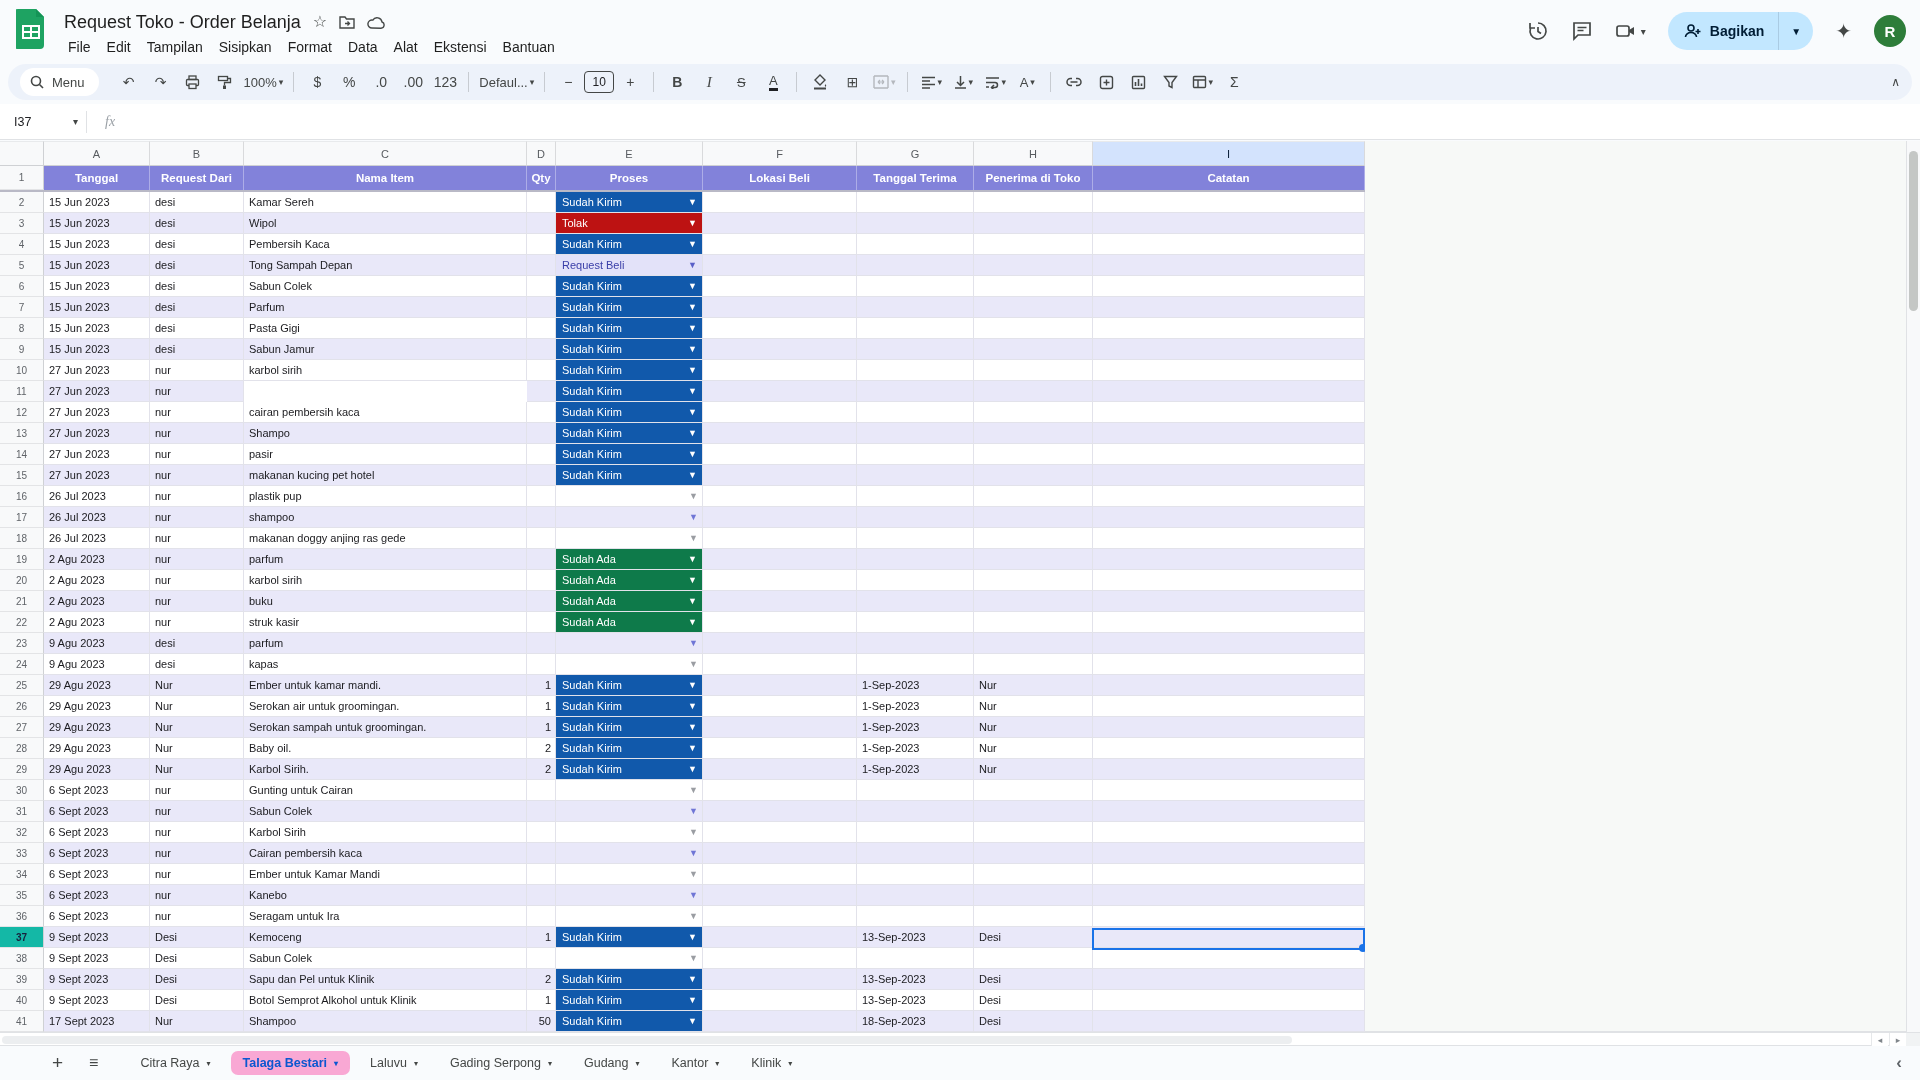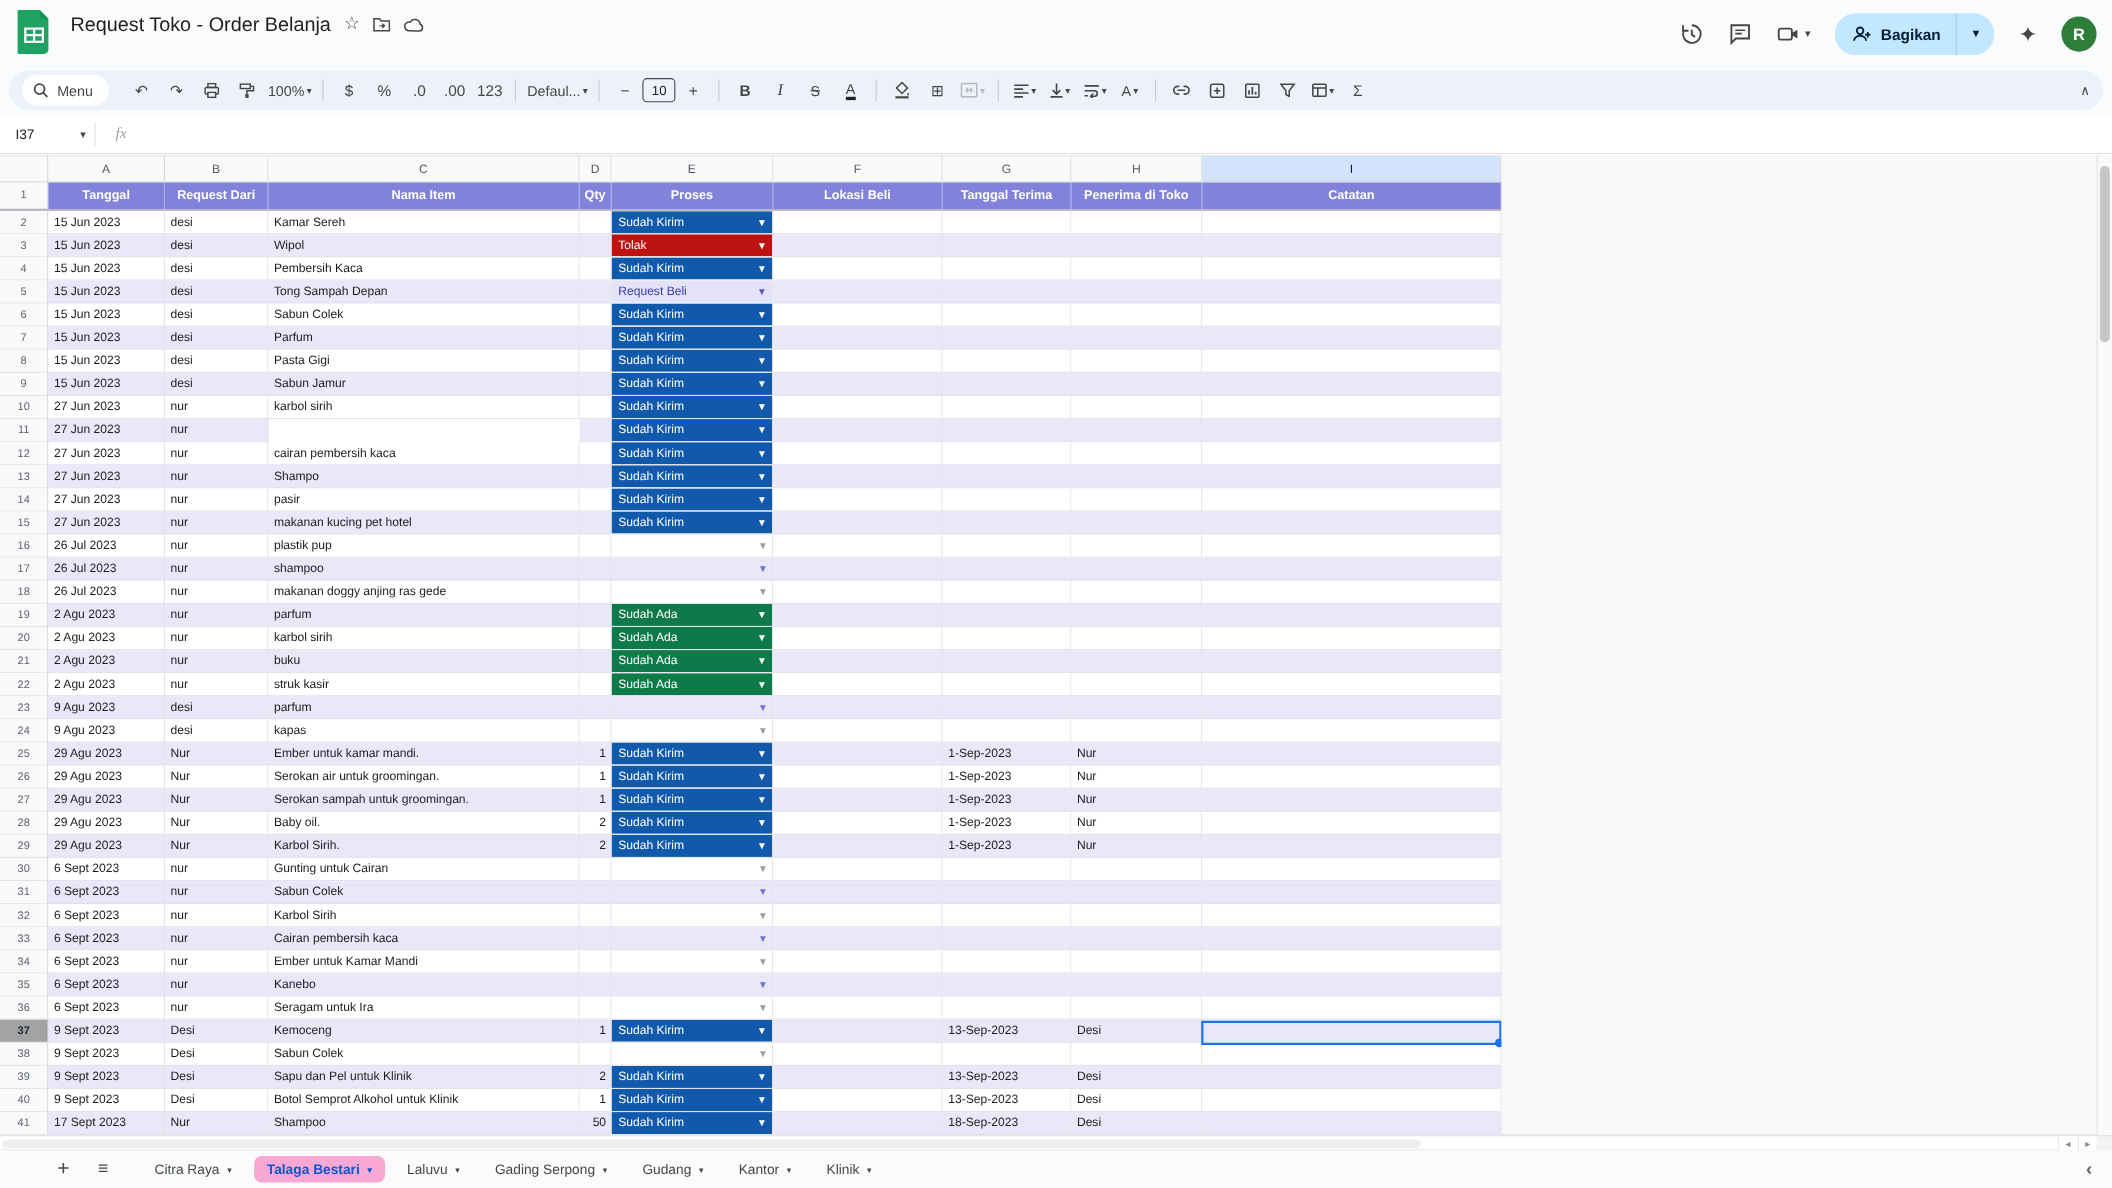--- a/index.html
+++ b/index.html
@@ -60,21 +60,21 @@
     font-size:11px; color:#575b5f; display:flex; align-items:center; justify-content:center; background:#f8f9fa; }
   .colhdr.sel { background:#d3e3fd; color:#0b1f3a; }
   .hdr-row { display:flex; height:26px; border-bottom:2px solid #b9b9c6; }
   .hdr-cell { background:#8282da; color:#fff; font-weight:bold; font-size:11.5px; display:flex; align-items:center;
     justify-content:center; border-right:1px solid rgba(255,255,255,0.35); overflow:hidden; }
   .rnh { background:#f8f9fa; border-right:1px solid #cfd1d4; border-bottom:1px solid #cfd1d4; }
   .row { display:flex; height:21px; background:#fff; }
   .row.lav .cell { background:#e9e8f9; }
   .rn { width:44px; background:#f8f9fa; border-right:1px solid #cfd1d4; border-bottom:1px solid #e3e4e6;
     font-size:10px; color:#5f6368; display:flex; align-items:center; justify-content:center; flex:none; }
-  .rn.sel { background:#a3a3a3; color:#17233d; font-weight:bold; }
+  .rn.sel { background:#14b8a6; color:#17233d; font-weight:bold; }
   .cell { border-right:1px solid #e2e2ea; border-bottom:1px solid #e2e2ea; font-size:11px; color:#1b1b1f;
     display:flex; align-items:center; padding:0 0 0 5px; overflow:hidden; white-space:nowrap; flex:none; background:#fff; position:relative; }
   .cell.num { justify-content:flex-end; padding-right:4px; padding-left:0; }
   .cell.proses { padding:0; }
   .chip { width:100%; height:100%; display:flex; align-items:center; justify-content:space-between; padding:0 5px 0 6px; }
   .chip-label { font-size:11px; }
   .chip-arrow { font-size:9px; }
   .empty-arrow { position:absolute; right:4px; font-size:9px; }
   .sel-overlay { position:absolute; border:2px solid #1a73e8; pointer-events:none; }
   .fill-handle { position:absolute; right:-4px; bottom:-4px; width:8px; height:8px; border-radius:50%; background:#1a73e8; }
@@ -118,20 +118,31 @@
     <span class="doc-title">Request Toko - Order Belanja</span>
     <span class="title-ico">☆</span>
     <svg class="title-ico" width="16" height="14" viewBox="0 0 16 14">
       <path d="M1 2 h5 l1.5 2 H15 v9 H1 z" fill="none" stroke="#444746" stroke-width="1.4"></path>
       <path d="M6 8.5 h4 M8.5 6.5 l2 2 -2 2" stroke="#444746" stroke-width="1.3" fill="none"></path>
     </svg>
     <svg class="title-ico" width="18" height="13" viewBox="0 0 18 13">
       <path d="M5 12 a4 4 0 1 1 .8-7.9 A5 5 0 0 1 15 6 a3.2 3.2 0 0 1 -1 6.2 z" fill="none" stroke="#444746" stroke-width="1.4"></path>
     </svg>
   </div>
+  <nav class="menubar">
+    <span class="menu-item">File</span>
+    <span class="menu-item">Edit</span>
+    <span class="menu-item">Tampilan</span>
+    <span class="menu-item">Sisipkan</span>
+    <span class="menu-item">Format</span>
+    <span class="menu-item">Data</span>
+    <span class="menu-item">Alat</span>
+    <span class="menu-item">Ekstensi</span>
+    <span class="menu-item">Bantuan</span>
+  </nav>
   <div class="topbar-right">
     <svg class="tb-ico" viewBox="0 0 22 22">
       <path d="M11 3 a8 8 0 1 1 -7.6 5.6 M3 3 v5 h5" fill="none" stroke="#444746" stroke-width="1.7"></path>
       <path d="M11 7 v4.5 l3 2" fill="none" stroke="#444746" stroke-width="1.7"></path>
     </svg>
     <svg class="tb-ico" viewBox="0 0 22 22">
       <path d="M3 3 h16 v12 h-12 l-4 4 z" fill="none" stroke="#444746" stroke-width="1.7"></path>
       <path d="M6.5 7.5 h9 M6.5 10.5 h6" stroke="#444746" stroke-width="1.5"></path>
     </svg>
     <div class="camera-wrap">

